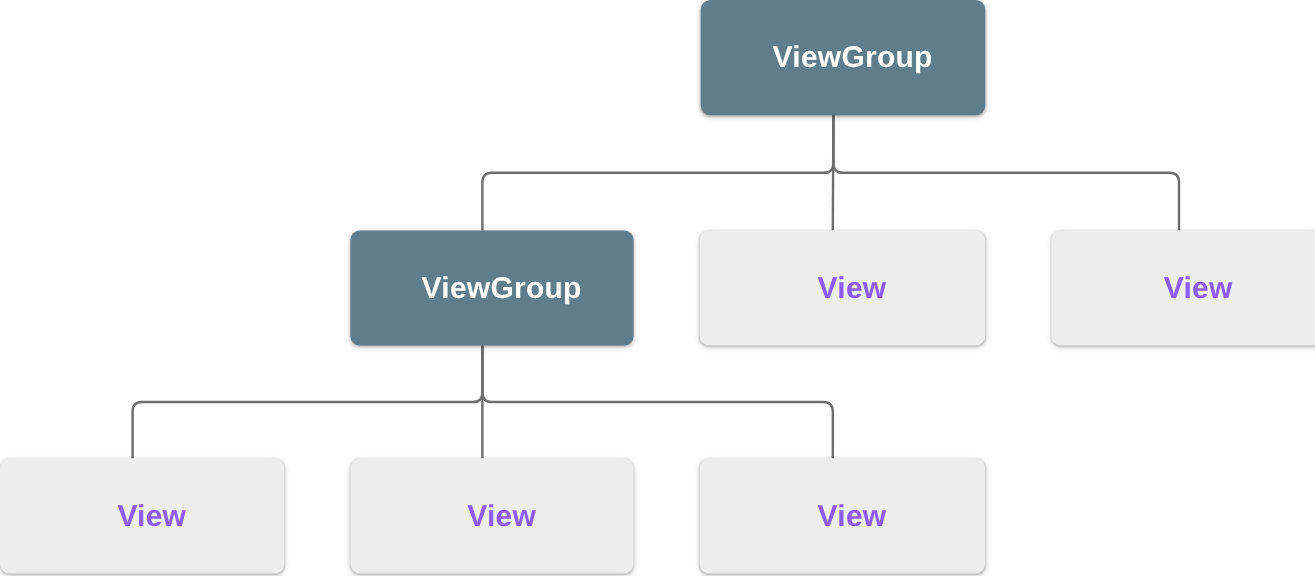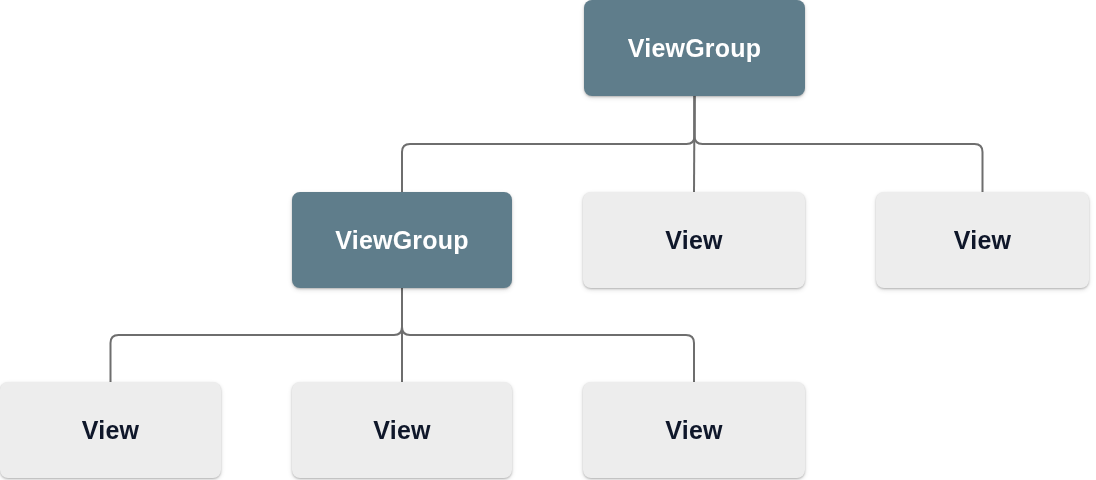--- a/index.html
+++ b/index.html
@@ -9,23 +9,24 @@
     font-family: "Liberation Sans", sans-serif;
   }
   #diagram { position: relative; width: 1096px; height: 480px; }
   #edges { position: absolute; left: 0; top: 0; z-index: 1; }
   .node {
     position: absolute; z-index: 2;
     display: flex; align-items: center; justify-content: center;
     border-radius: 8px;
     font-size: 25px; font-weight: 700; letter-spacing: 0.2px;
     box-shadow: 0 1px 2px rgba(0,0,0,0.22), 0 2px 5px rgba(0,0,0,0.12);
+    padding-left: 16px;
   }
   .node.viewgroup { background: #5f7d8b; color: #ffffff; }
-  .node.view      { background: #ededed; color: #0f172a; }
+  .node.view      { background: #ededed; color: #8b5cf6; }
 </style>
 </head>
 <body>
 
 <div id="diagram">
   <svg id="edges" width="1096" height="480" viewBox="0 0 1096 480" aria-hidden="true">
       <path d="M 694.5 96 L 694.5 136" fill="none" stroke="#6e6e6e" stroke-width="2"></path>
       <path d="M 402 192 L 402 152 Q 402 144 410 144 L 686.5 144 Q 694.5 144 694.5 136" fill="none" stroke="#6e6e6e" stroke-width="2"></path>
       <path d="M 694.5 96 L 694 192" fill="none" stroke="#6e6e6e" stroke-width="2"></path>
       <path d="M 694.5 96 L 694.5 136" fill="none" stroke="#6e6e6e" stroke-width="2"></path>

